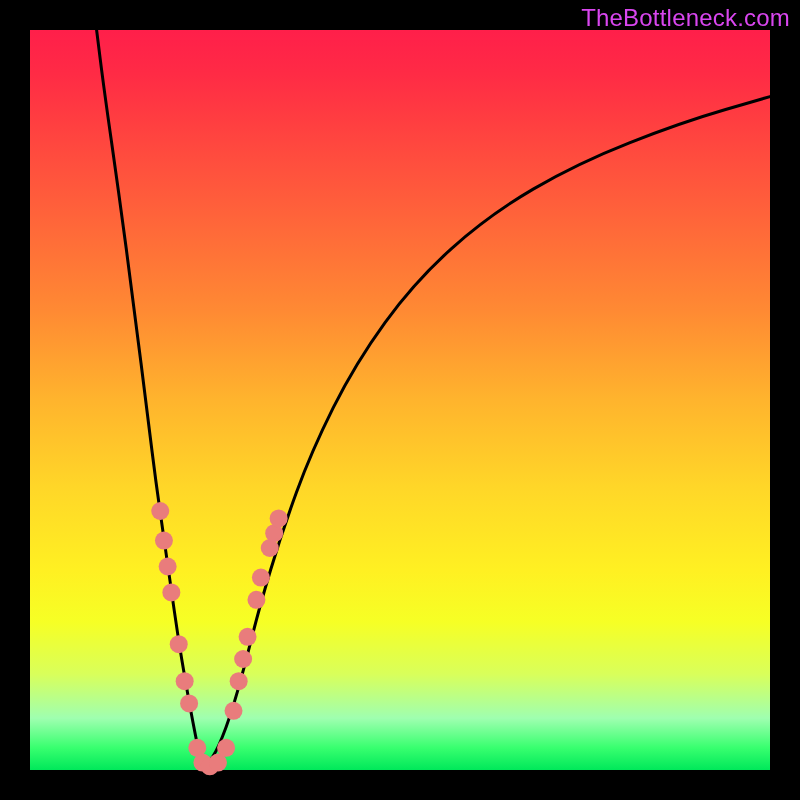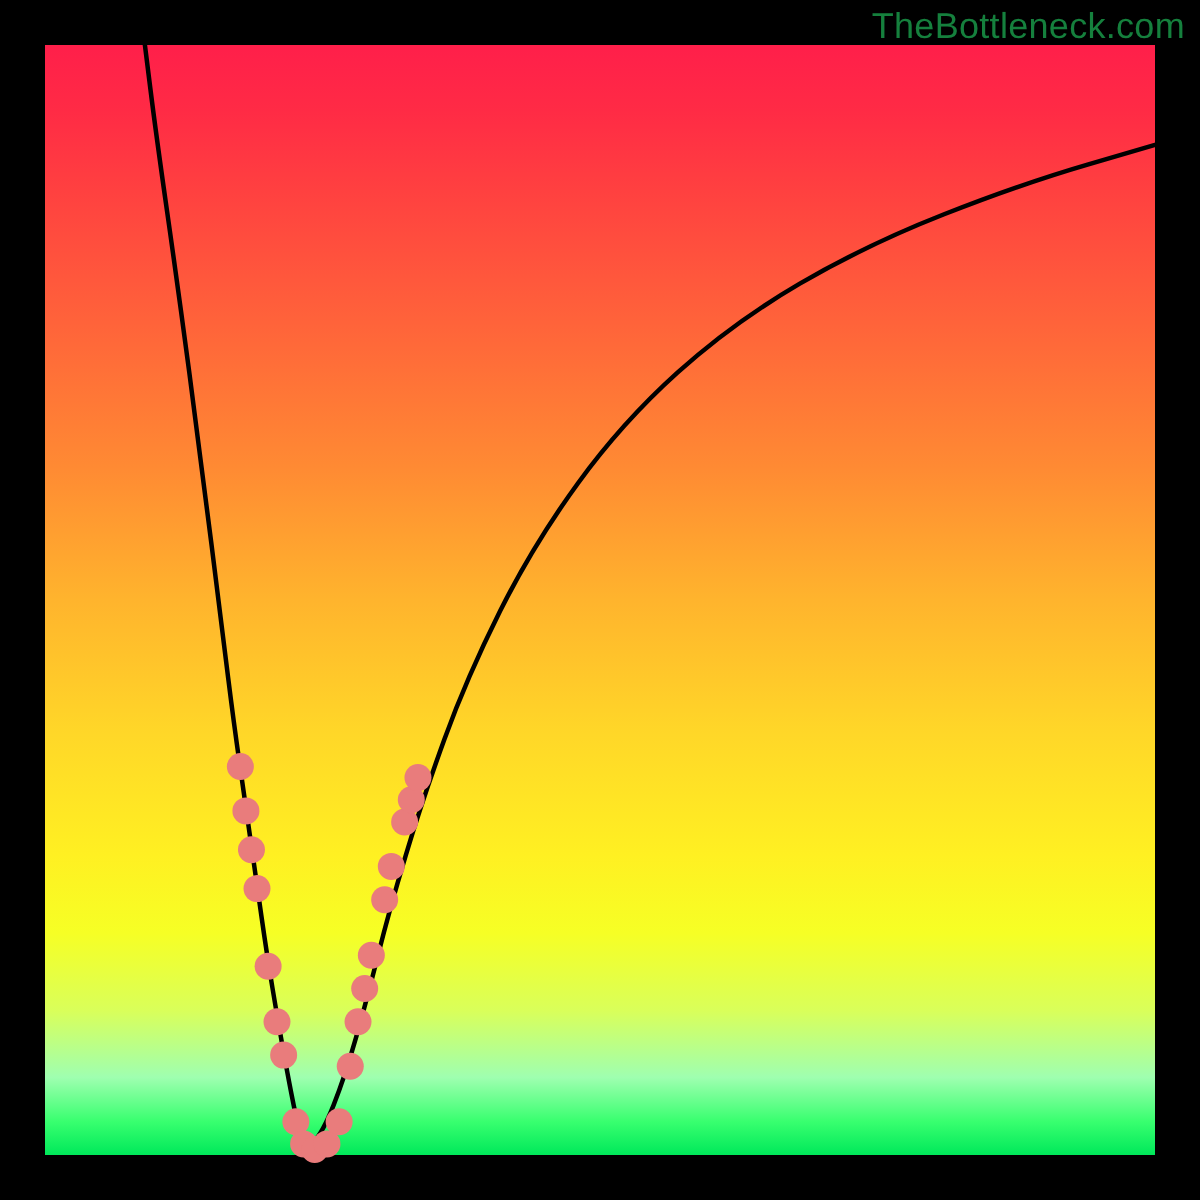--- a/index.html
+++ b/index.html
@@ -38,21 +38,21 @@
       #d9ff5a 87%,
       #9fffb0 93%,
       #38ff6f 97%,
       #00e85a 100%
     );
   }
   .watermark {
     position: absolute;
     top: 4px;
     right: 10px;
-    color: #15803d;
+    color: #d946ef;
     font-size: 24px;
     font-weight: 400;
     letter-spacing: 0.2px;
     user-select: none;
   }
   svg.curve {
     position: absolute;
     top: 0;
     left: 0;
     width: 740px;

